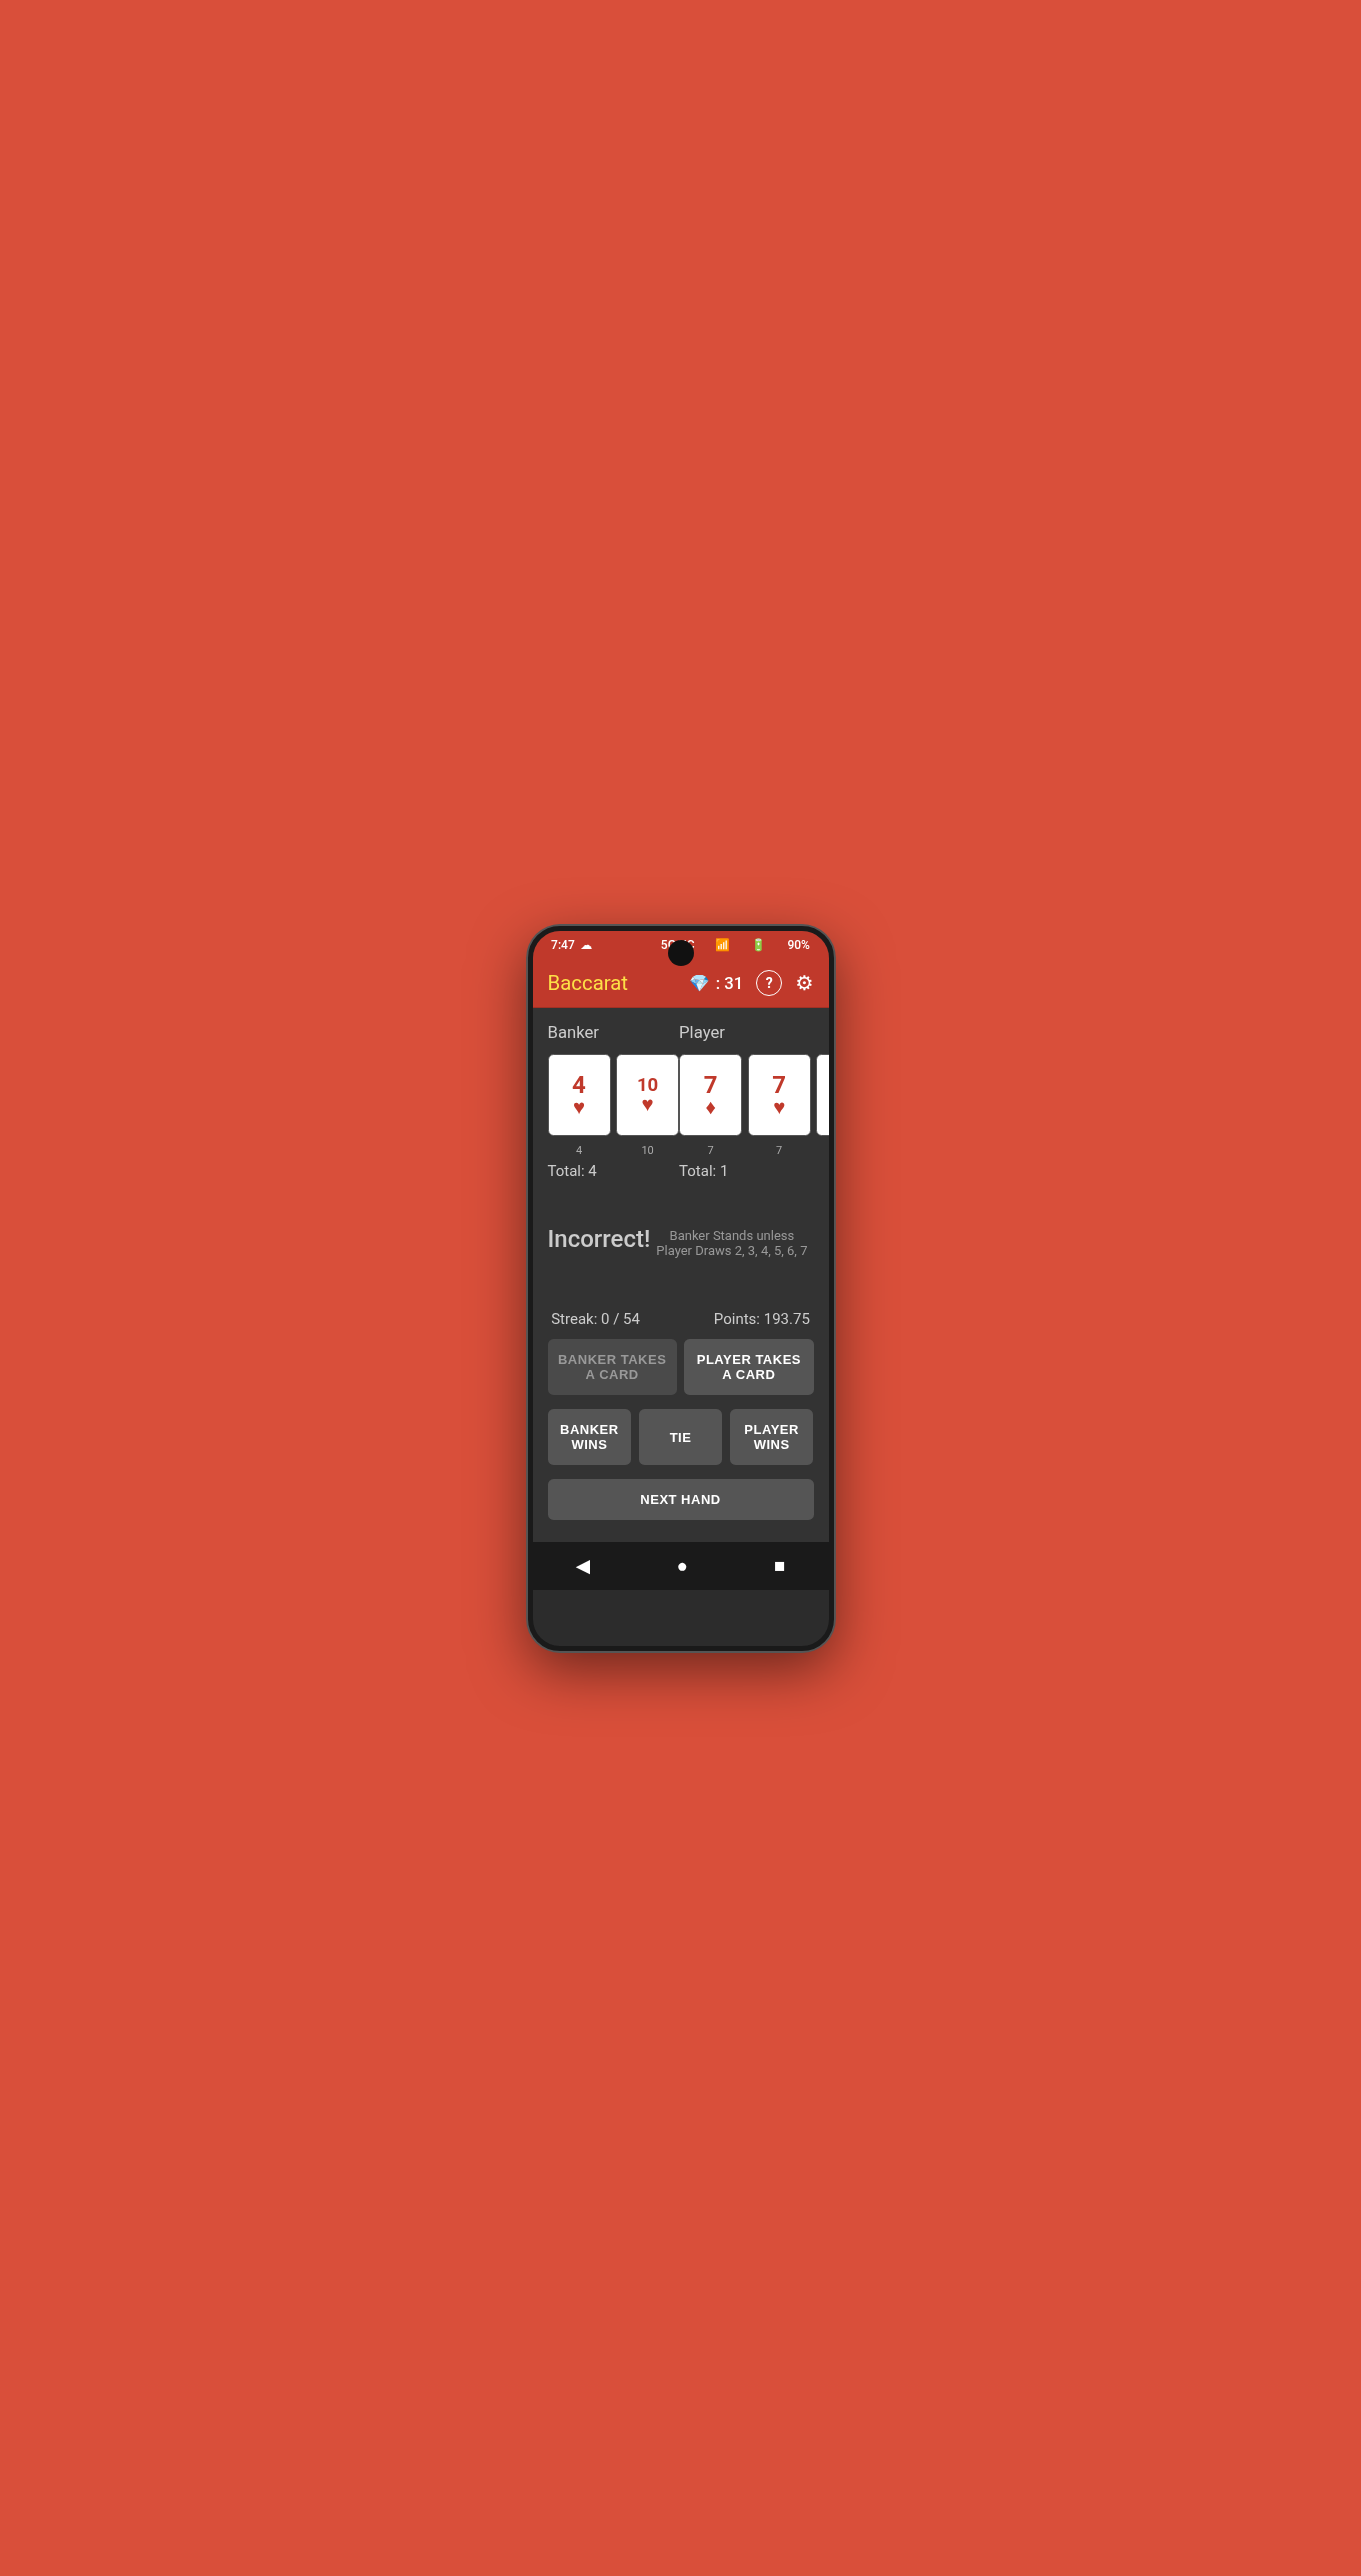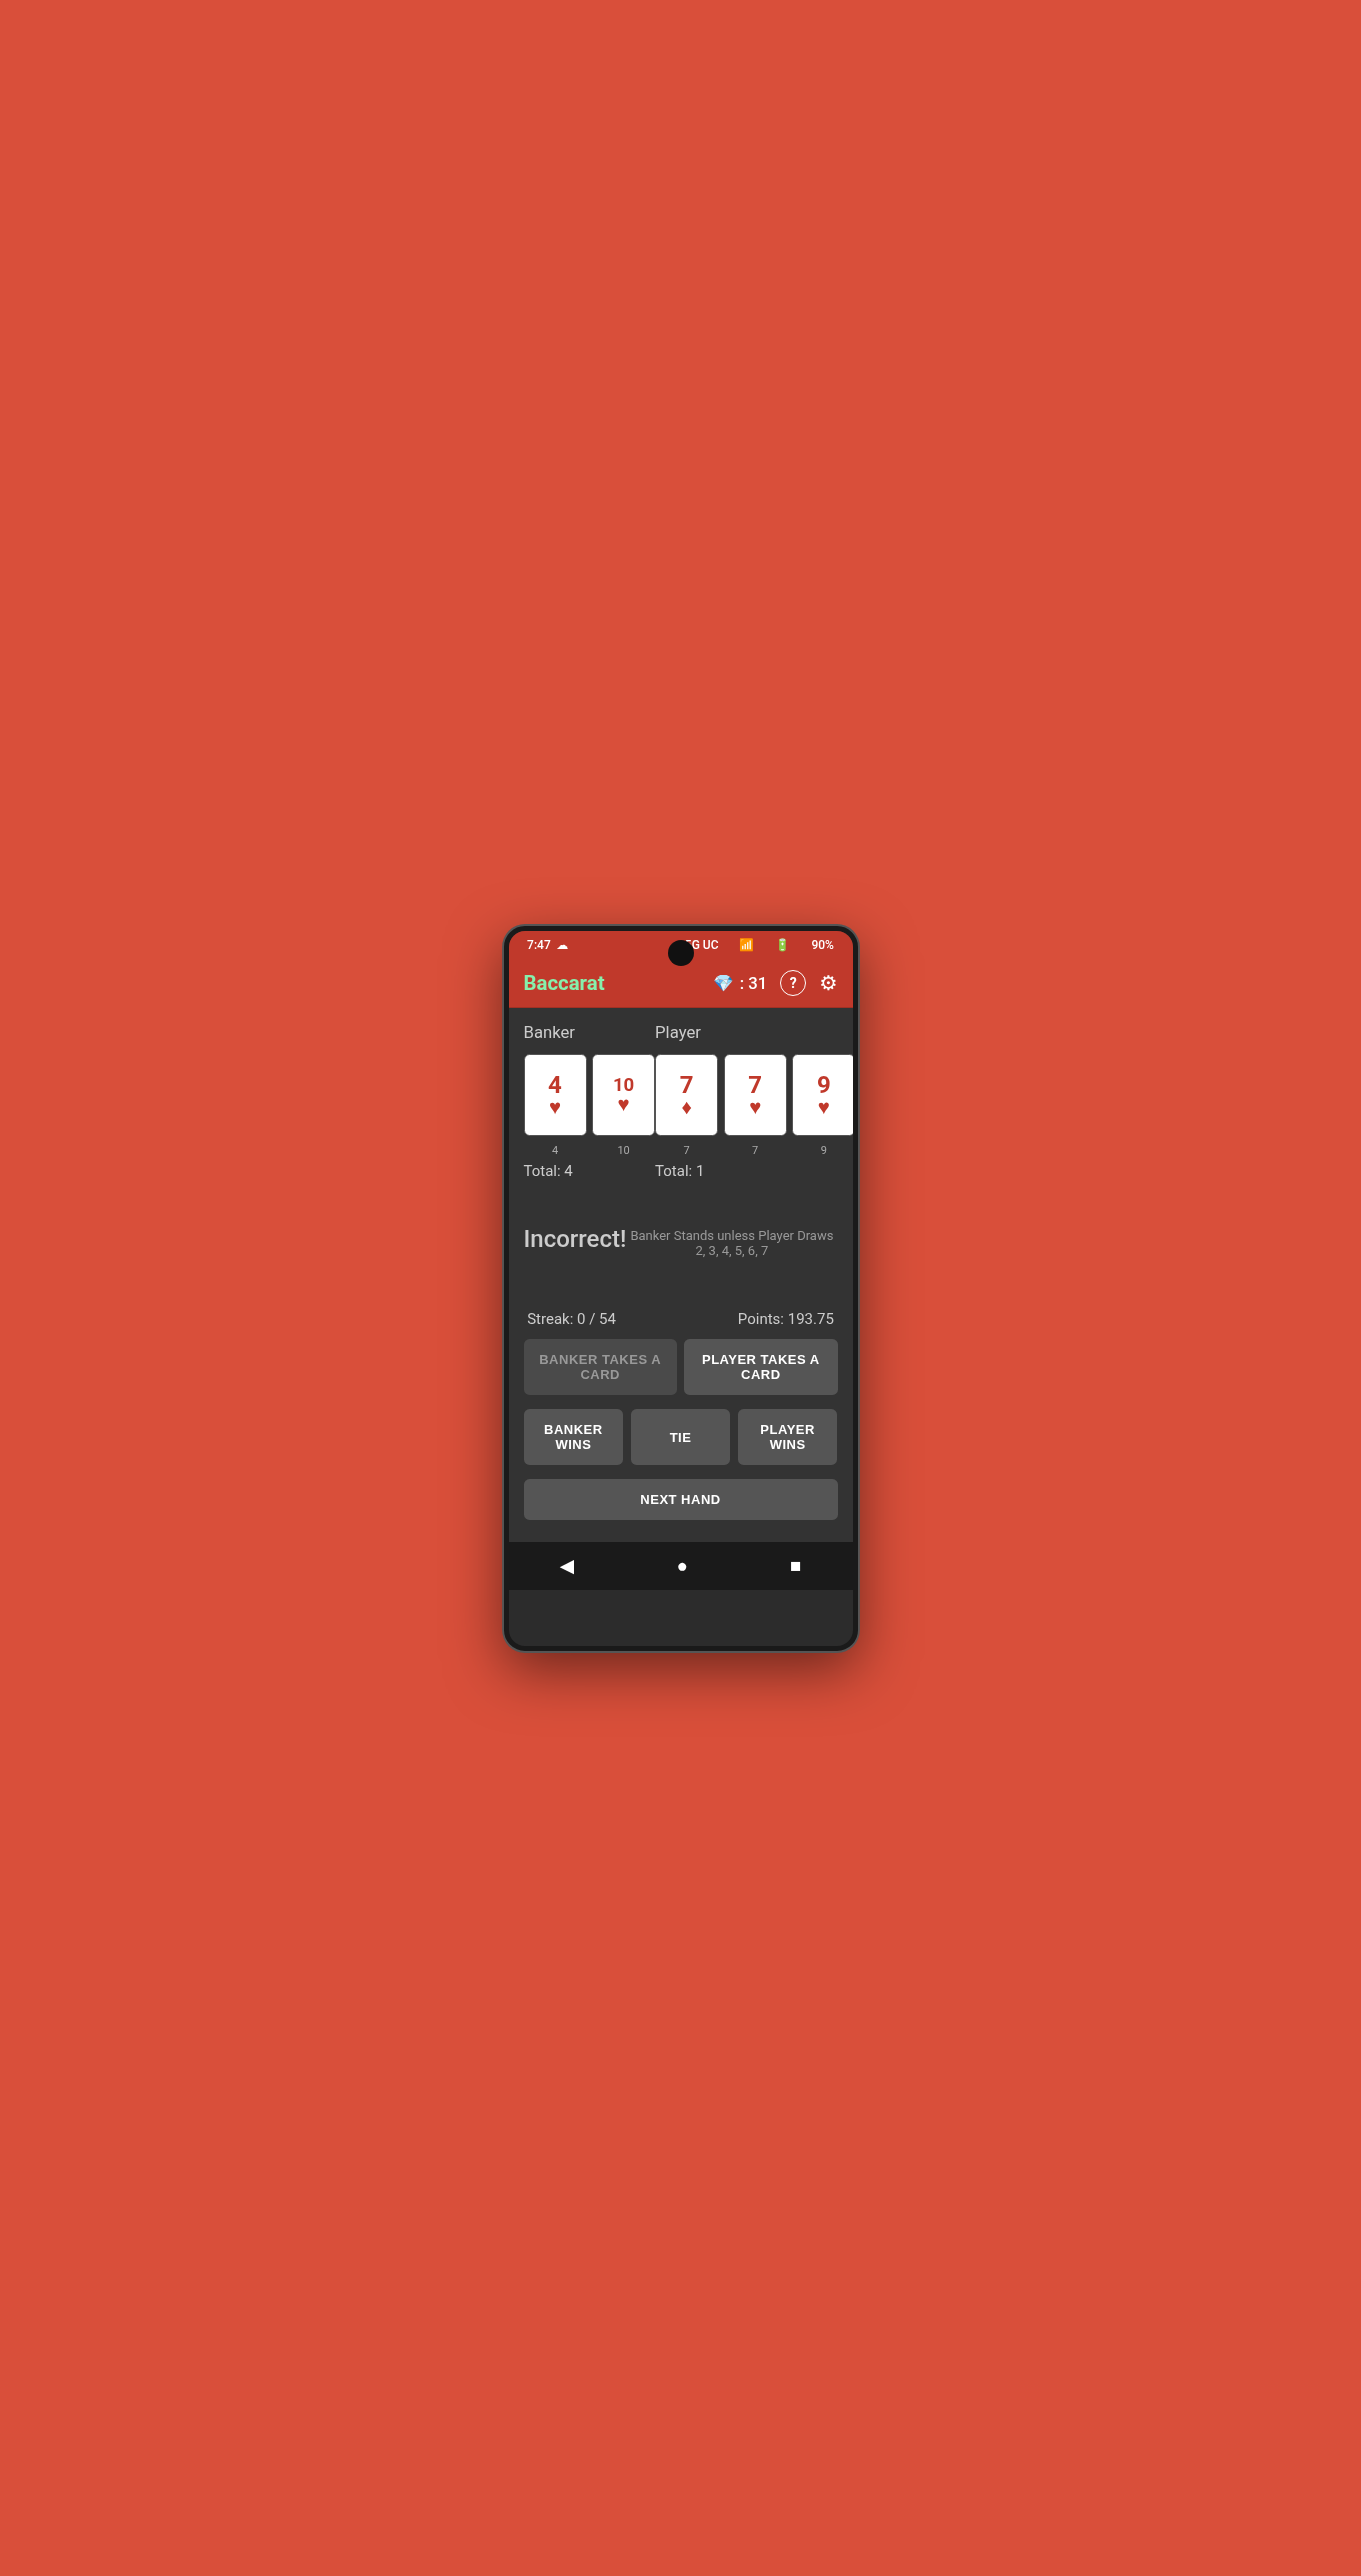--- a/index.html
+++ b/index.html
@@ -7,24 +7,24 @@
     body {
       background-color: #d94f3a;
       display: flex;
       justify-content: center;
       align-items: center;
       min-height: 100vh;
       font-family: 'Roboto', Arial, sans-serif;
     }
 
     .phone-frame {
-      width: 354px;
+      width: 306px;
       min-height: 725px;
       background: #2c2c2c;
-      border-radius: 21px;
+      border-radius: 32px;
       border: 5.6px solid #1a1a1a;
       overflow: hidden;
       position: relative;
       box-shadow: 0 0 0 1.9px #555, 0 18.6px 56px rgba(0,0,0,0.5);
     }
 
     
     .phone-frame::before {
       content: '';
       position: absolute;
@@ -76,23 +76,23 @@
     .app-bar {
       background: #c0392b;
       display: flex;
       justify-content: space-between;
       align-items: center;
       padding: 11px 15px;
       border-bottom: 0.9px solid rgba(0,0,0,0.15);
     }
 
     .app-title {
-      color: #86efac;
+      color: #fde047;
       font-size: 20.4px;
-      font-weight: bold;
+      font-weight: normal;
     }
 
     .app-bar-right {
       display: flex;
       align-items: center;
       gap: 13px;
     }
 
     .gem-score {
       display: flex;

